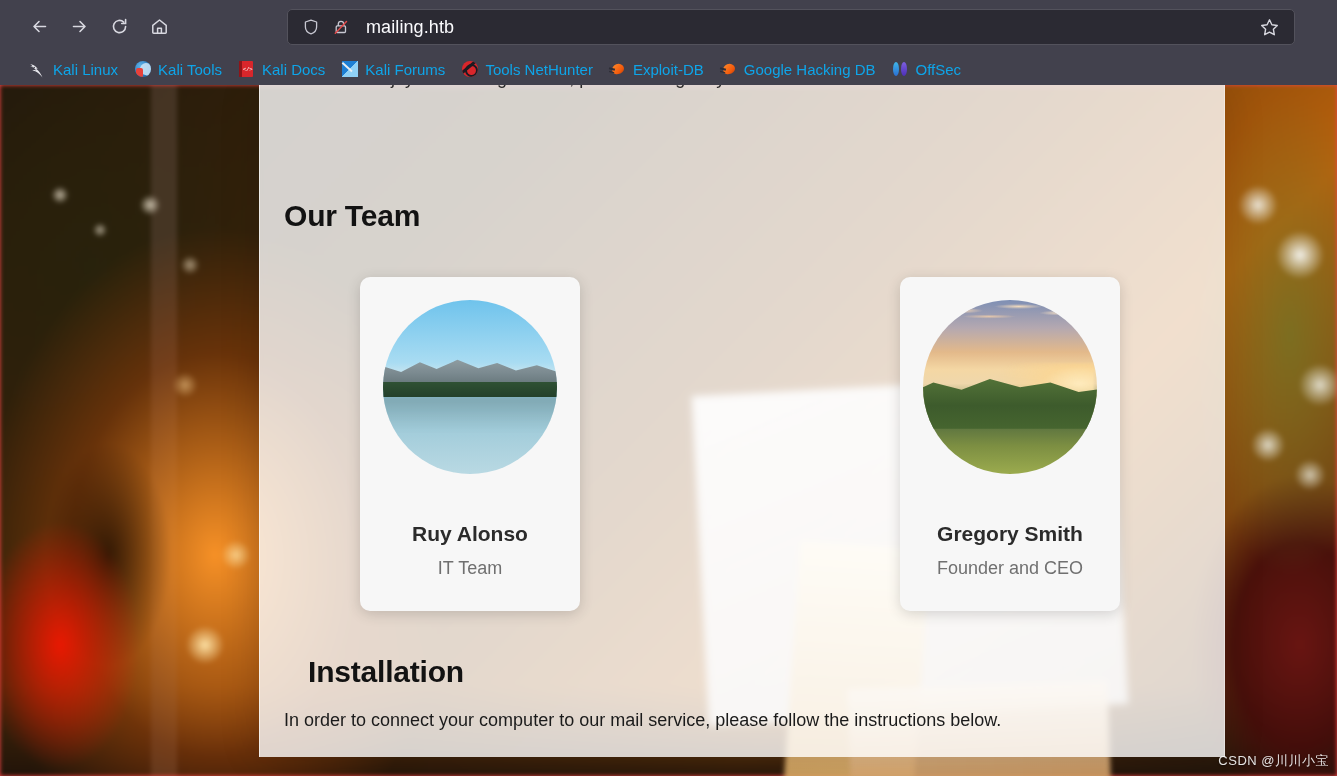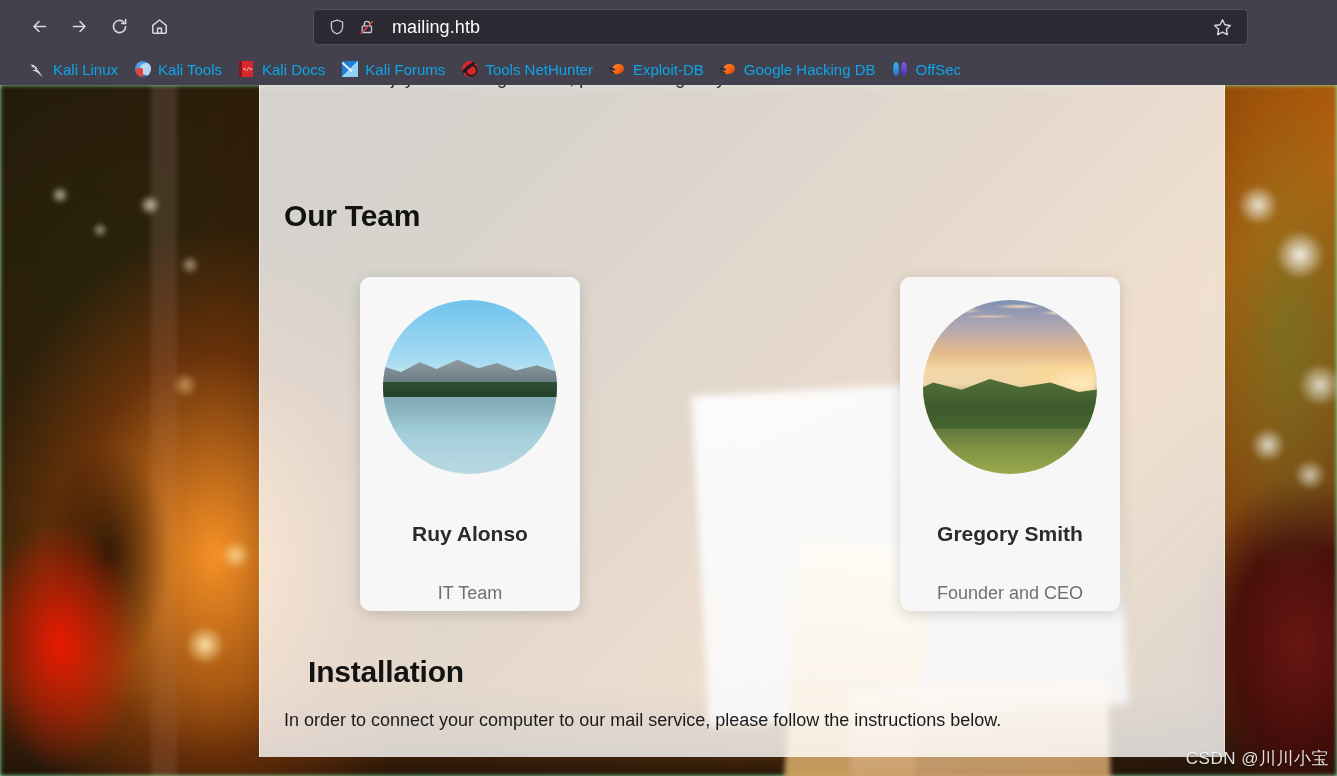--- a/index.html
+++ b/index.html
@@ -38,23 +38,23 @@
     align-items: center;
     justify-content: center;
     border-radius: 5px;
     cursor: pointer;
   }
   .nav-btn:first-child { margin-left: 22px; }
   .nav-btn svg { display: block; }
 
   #urlbar-wrap {
     position: absolute;
-    left: 313px;
+    left: 287px;
     top: 9px;
-    width: 935px;
+    width: 1008px;
     height: 36px;
   }
 
   #urlbar {
     width: 100%; height: 100%;
     background: #2b2a33;
     border: 1px solid #53525c;
     border-radius: 5px;
     display: flex;
     align-items: center;
@@ -190,21 +190,21 @@
     background: linear-gradient(180deg,#7d5fe0,#4d2fb8);
   }
 
   
   #viewport {
     position: absolute;
     top: 85px; left: 0;
     width: 1337px;
     height: 691px;
     overflow: hidden;
-    background: #86efac;
+    background: #ef4444;
     padding-left: 30px;
   }
 
   
   #page-bg {
     position: absolute;
     inset: 0;
     background:
       
       radial-gradient(ellipse 130px 200px at 60px 560px, rgba(255,20,0,0.85) 0%, rgba(220,20,0,0.0) 62%),
@@ -421,42 +421,42 @@
   }
 
   .member-name {
     margin-top: 36px;
     font-size: 21px;
     font-weight: bold;
     color: #2b2b2b;
     text-align: center;
   }
   .member-role {
-    margin-top: 25px;
+    margin-top: 0;
     font-size: 18px;
     color: #707070;
     text-align: right;
   }
 
   
   #installation-title { position: absolute; left: 24px; top: 570px; margin-left: 24px; }
 
   #installation-text {
     position: absolute;
     left: 24px; top: 625px;
     font-size: 18px;
     color: #1b1b1b;
     white-space: nowrap;
   }
 
   
   #watermark {
     position: absolute;
     right: 8px; bottom: 6px;
-    font-size: 17px;
+    font-size: 13px;
     color: rgba(255,255,255,0.88);
     letter-spacing: 0.5px;
     z-index: 30;
     text-shadow: 0 1px 2px rgba(0,0,0,0.5);
     pointer-events: none;
   }
 </style>
 </head>
 <body>
 

